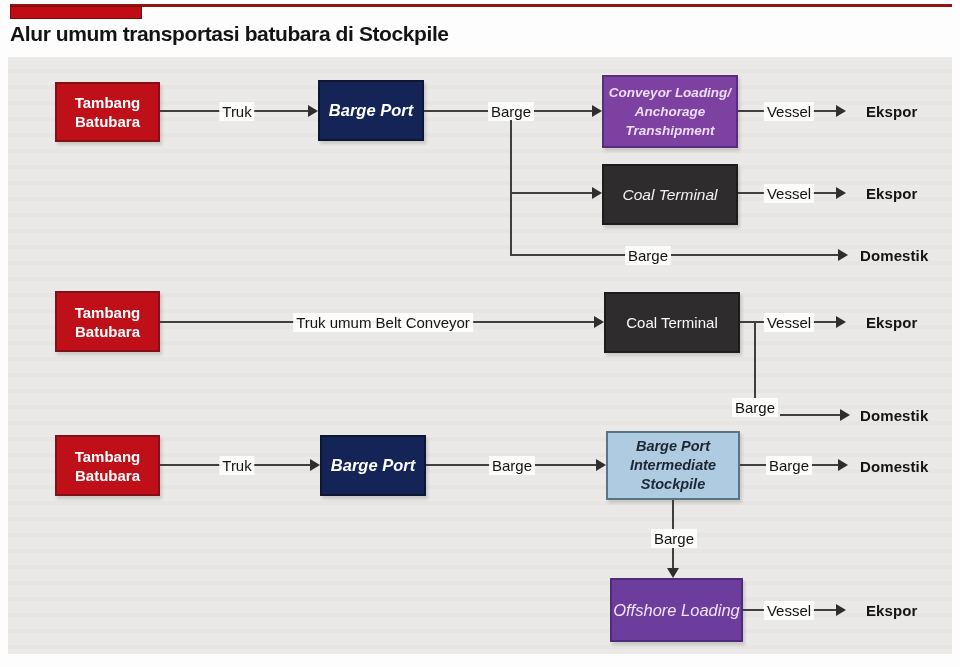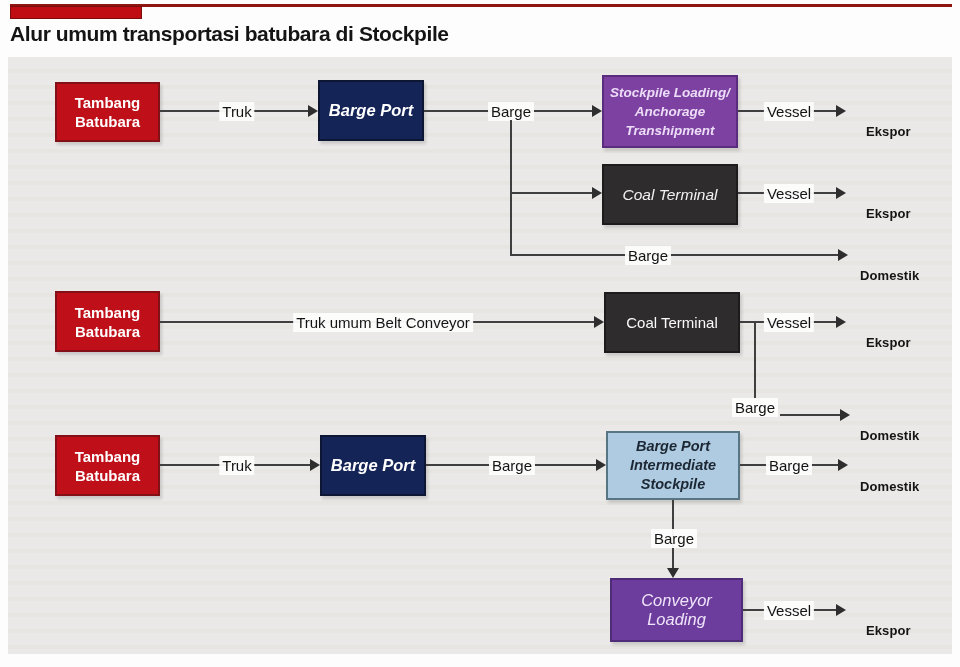--- a/index.html
+++ b/index.html
@@ -37,22 +37,22 @@
   .vline{position:absolute;width:2px;background:#3f3f3f;}
   .arr-r{position:absolute;width:0;height:0;border-top:6px solid transparent;border-bottom:6px solid transparent;border-left:10px solid #2e2e2e;}
   .arr-d{position:absolute;width:0;height:0;border-left:6px solid transparent;border-right:6px solid transparent;border-top:10px solid #2e2e2e;}
   
   .elabel{
     position:absolute;transform:translateX(-50%);
     background:rgba(252,252,252,0.96);padding:0 3px;
     font-size:15px;line-height:19px;color:#141414;white-space:nowrap;
   }
   .endpoint{
-    position:absolute;font-size:13px;line-height:19px;color:#141414;
-    font-weight:600;letter-spacing:0.1px;white-space:nowrap;margin-top:20px;
+    position:absolute;font-size:15px;line-height:19px;color:#141414;
+    font-weight:600;letter-spacing:0.1px;white-space:nowrap;
   }
 </style>
 </head>
 <body>
 
 <div id="page">
 
   <div class="topline"></div>
   <div class="topbar"></div>
   <h1 class="title">Alur umum transportasi batubara di Stockpile</h1>
@@ -65,21 +65,21 @@
   <div class="hline" style="left:160px;top:110px;width:150px;"></div>
   <div class="arr-r" style="left:308px;top:105px;"></div>
   <span class="elabel" style="left:237px;top:102px;">Truk</span>
 
   <div class="node bargeport" style="left:318px;top:80px;width:106px;height:61px;">Barge Port</div>
 
   <div class="hline" style="left:424px;top:110px;width:168px;"></div>
   <div class="arr-r" style="left:592px;top:105px;"></div>
   <span class="elabel" style="left:511px;top:102px;">Barge</span>
 
-  <div class="node anchorage" style="left:602px;top:75px;width:136px;height:73px;">Stockpile Loading/
+  <div class="node anchorage" style="left:602px;top:75px;width:136px;height:73px;">Conveyor Loading/
 Anchorage
 Transhipment</div>
 
   <div class="hline" style="left:738px;top:110px;width:98px;"></div>
   <div class="arr-r" style="left:836px;top:105px;"></div>
   <span class="elabel" style="left:789px;top:102px;">Vessel</span>
   <span class="endpoint" style="left:866px;top:102px;">Ekspor</span>
 
   <div class="vline" style="left:510px;top:120px;height:136px;"></div>
 
@@ -137,20 +137,20 @@
 
   <div class="hline" style="left:740px;top:464px;width:98px;"></div>
   <div class="arr-r" style="left:838px;top:459px;"></div>
   <span class="elabel" style="left:789px;top:456px;">Barge</span>
   <span class="endpoint" style="left:860px;top:457px;">Domestik</span>
 
   <div class="vline" style="left:672px;top:500px;height:68px;"></div>
   <div class="arr-d" style="left:667px;top:568px;"></div>
   <span class="elabel" style="left:674px;top:529px;">Barge</span>
 
-  <div class="node offshore" style="left:610px;top:578px;width:133px;height:64px;">Conveyor Loading</div>
+  <div class="node offshore" style="left:610px;top:578px;width:133px;height:64px;">Offshore Loading</div>
 
   <div class="hline" style="left:743px;top:609px;width:93px;"></div>
   <div class="arr-r" style="left:836px;top:604px;"></div>
   <span class="elabel" style="left:789px;top:601px;">Vessel</span>
   <span class="endpoint" style="left:866px;top:601px;">Ekspor</span>
 
 </div>
 
 </body></html>

